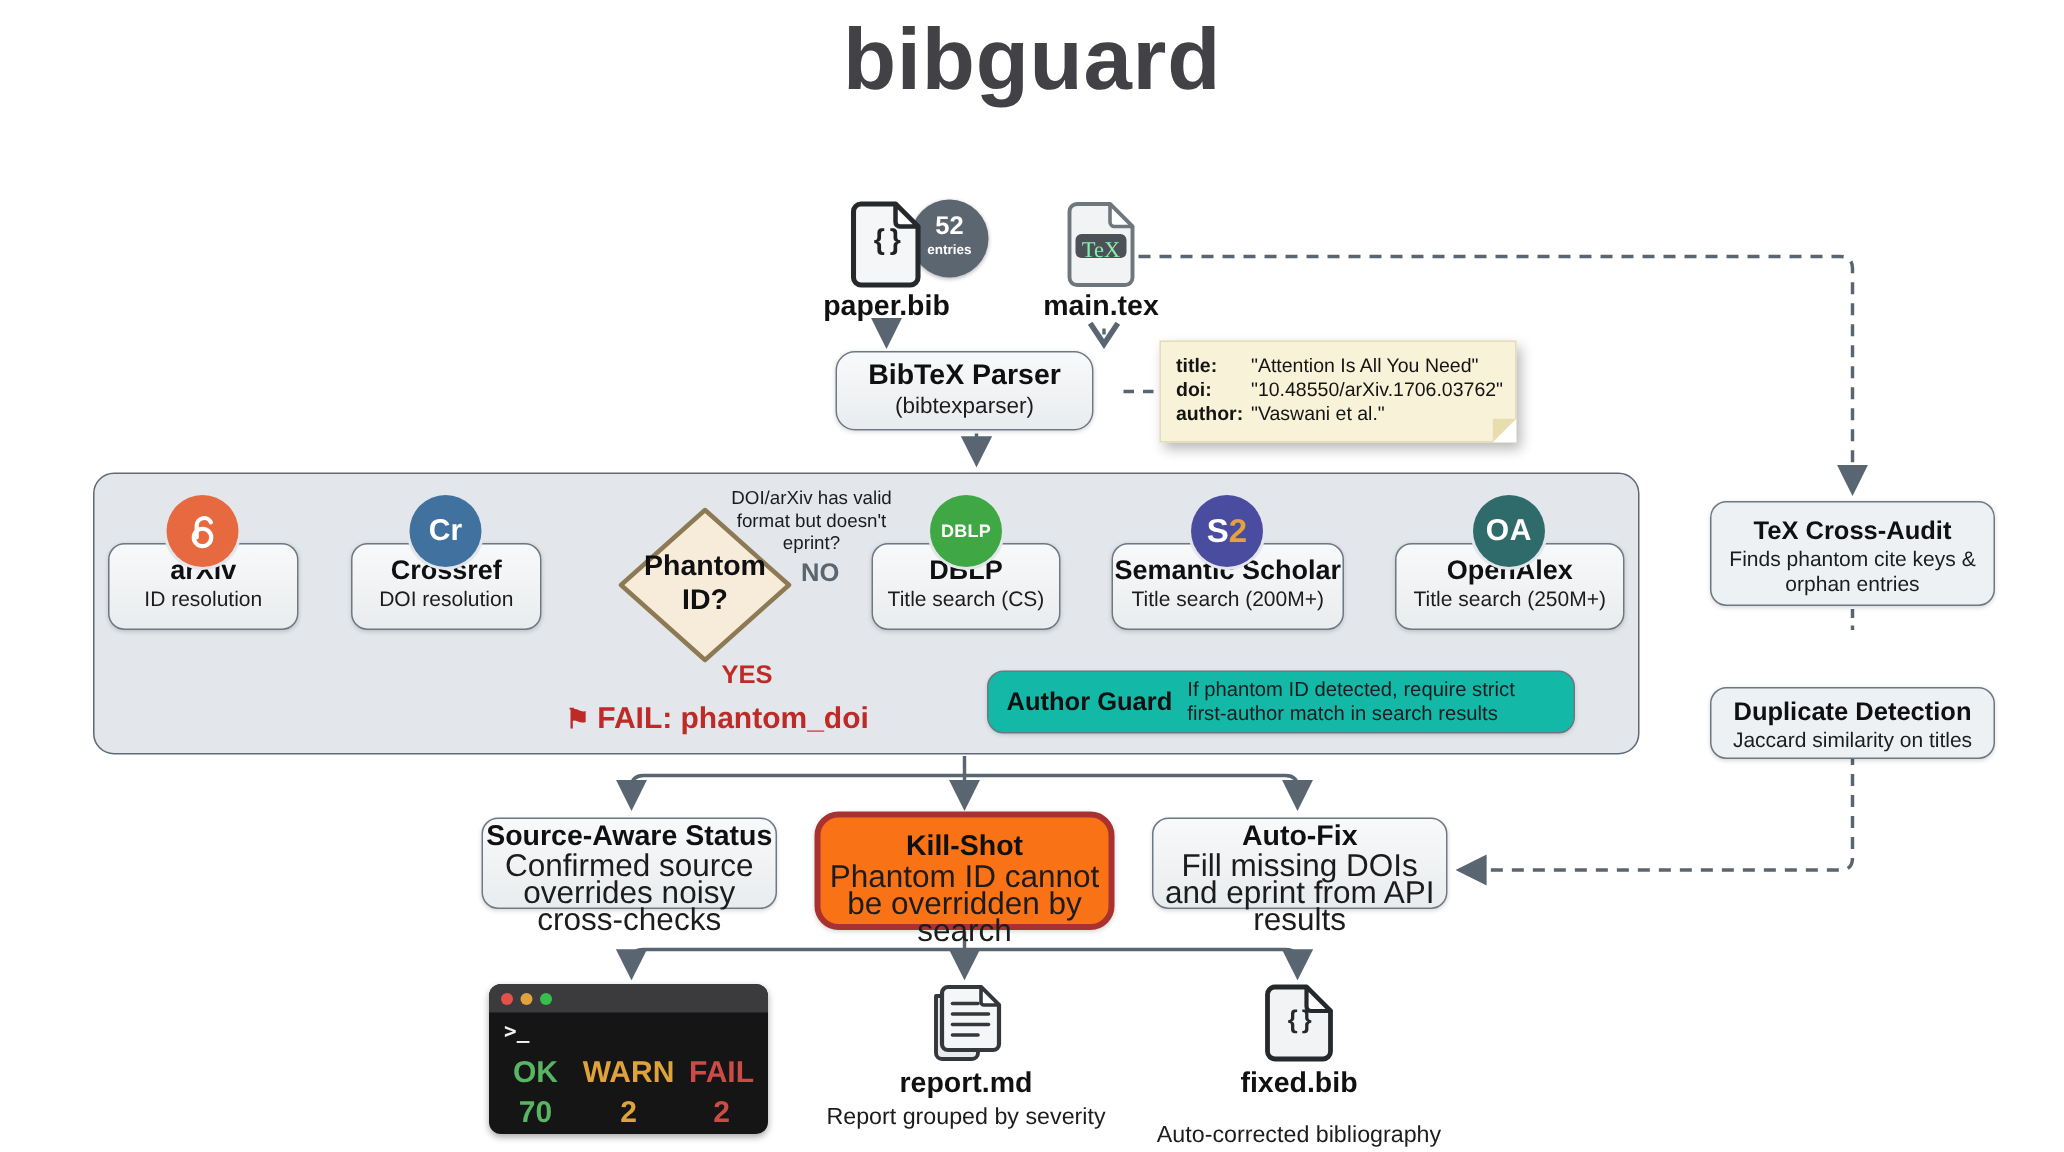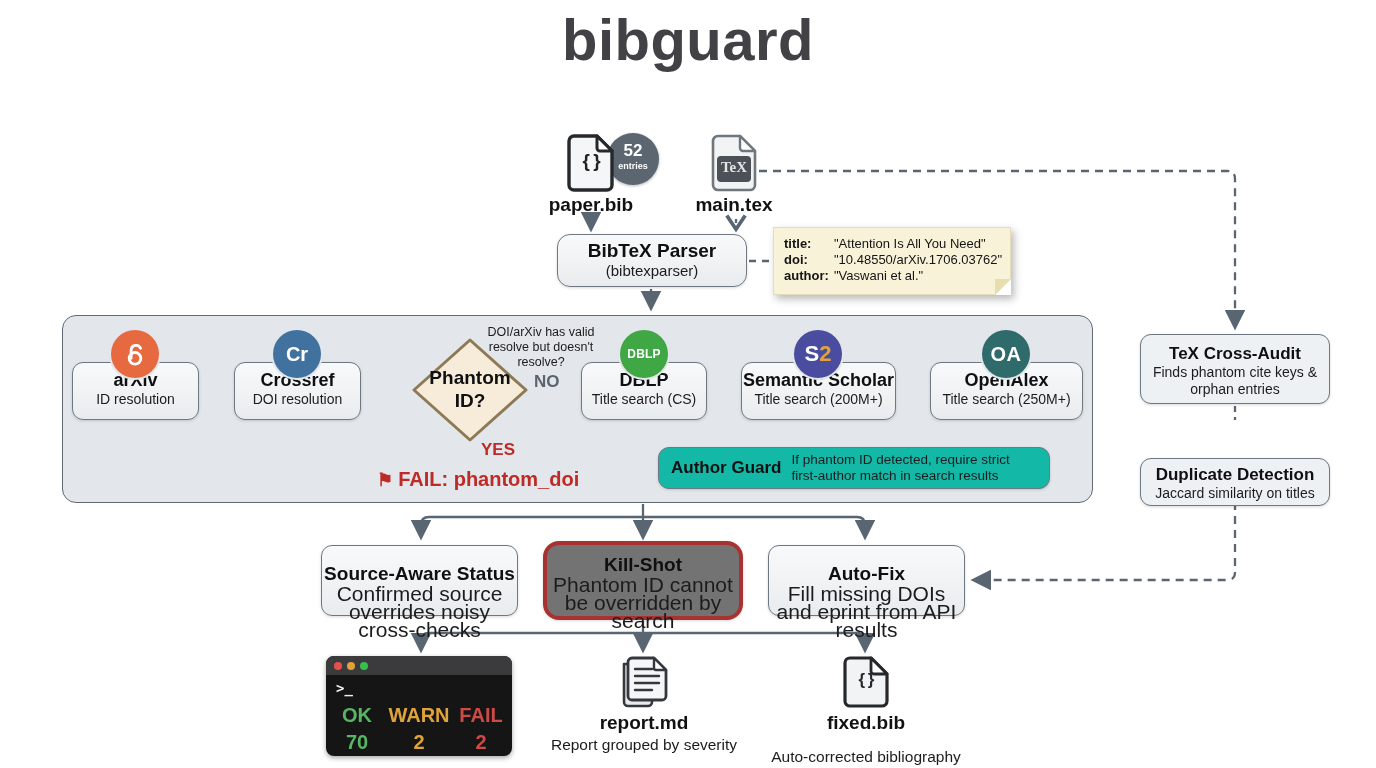--- a/index.html
+++ b/index.html
@@ -12,30 +12,30 @@
   .app-title{left:0;right:0;top:6px;text-align:center;font-size:58px;font-weight:700;color:#414146;letter-spacing:.5px;z-index:2;}
   .app-subtitle{left:0;right:0;top:78px;text-align:center;font-size:33px;color:#1a1a1c;z-index:2;}
 
   
   .file-ic{z-index:3;}
   .file-glyph{position:absolute;left:0;right:0;top:16px;text-align:center;font-weight:700;font-size:19px;color:#222;letter-spacing:-1px;}
   .file-label{z-index:3;text-align:center;font-size:19px;font-weight:700;color:#111;}
   .badge{z-index:2;width:52px;height:52px;border-radius:50%;background:#5c6670;color:#fff;text-align:center;box-shadow:0 1px 3px rgba(0,0,0,.3);}
   .badge .v{font-size:17px;font-weight:700;margin-top:8px;}
   .badge .u{font-size:9px;font-weight:700;margin-top:0;}
-  .tex-chip{position:absolute;left:6px;top:22px;width:34px;height:26px;background:#4b5157;border-radius:4px;
-            color:#e5e5e5;font-family:"Liberation Serif",serif;font-weight:700;font-size:15px;text-align:center;line-height:23px;}
+  .tex-chip{position:absolute;left:6px;top:22px;width:34px;height:16px;background:#4b5157;border-radius:4px;
+            color:#86efac;font-family:"Liberation Serif",serif;font-weight:400;font-size:15px;text-align:center;line-height:23px;}
 
   
   .gbox{background:linear-gradient(#f8f9fa,#e9ecee);border:1.5px solid #6d7882;border-radius:11px;
         text-align:center;z-index:2;box-shadow:0 1px 3px rgba(0,0,0,.15);}
   .gbox .t{font-weight:700;color:#101012;}
   .gbox .d{color:#1c1c1e;}
 
-  .parser{left:557px;top:234px;width:190px;height:53px;border-radius:13px;padding-top:5px;}
+  .parser{left:557px;top:234px;width:172px;height:53px;border-radius:13px;padding-top:5px;}
   .parser .t{font-size:19px;}
   .parser .d{font-size:15px;}
 
   
   .note{left:773px;top:227px;width:238px;height:68px;background:#f8f2d9;border:1px solid #e6dcba;
         box-shadow:3px 4px 8px rgba(0,0,0,.28);z-index:3;padding:8px 10px;font-size:13px;color:#141414;}
   .note-row{display:grid;grid-template-columns:50px auto;line-height:16px;}
   .note-row .k{font-weight:700;}
   .note .fold{position:absolute;right:-1px;bottom:-1px;}
 
@@ -68,24 +68,24 @@
   .guard .d{font-size:13.5px;line-height:16px;}
 
   
   .side{left:1140px;width:190px;background:#eef1f3;}
   .tca{top:334px;height:70px;padding-top:8px;}
   .dup{top:424px;height:48px;padding-top:5px;margin-top:34px;}
   .side .t{font-size:17px;line-height:21px;}
   .side .d{font-size:14px;line-height:17px;}
 
   
-  .outcome{top:545px;height:71px;padding-top:16px;}
+  .outcome{top:545px;height:61px;padding-top:0;}
   .outcome .t{font-size:19px;line-height:23px;}
   .outcome .d{font-size:21px;line-height:18px;}
-  .killshot{left:543px;top:541px;width:200px;height:79px;background:#737373;border:4px solid #A93230;border-radius:16px;padding-top:8px;}
+  .killshot{left:543px;top:541px;width:200px;height:79px;background:#f97316;border:4px solid #A93230;border-radius:16px;padding-top:8px;}
 
   
   .terminal{left:326px;top:656px;width:186px;height:100px;background:#151515;border-radius:8px;z-index:2;
             box-shadow:0 2px 5px rgba(0,0,0,.35);overflow:hidden;}
   .term-bar{height:19px;background:#3b3b3d;display:flex;align-items:center;padding-left:8px;gap:5px;}
   .dot{width:8px;height:8px;border-radius:50%;}
   .dot-r{background:#E5514A;} .dot-y{background:#E0A33B;} .dot-g{background:#37BF4E;}
   .term-prompt{color:#f2f2f2;font-family:"DejaVu Sans Mono",monospace;font-weight:700;font-size:14px;margin:5px 0 0 10px;}
   .term-stats{display:grid;grid-template-columns:1fr 1fr 1fr;text-align:center;margin-top:8px;font-weight:700;font-size:20px;}
   .term-stats .val{margin-top:4px;}
@@ -240,21 +240,21 @@
     <div class="t">OpenAlex</div>
     <div class="d">Title search (250M+)</div>
   </div>
 
   <div class="abs diamond-wrap">
     <svg width="116" height="104" viewBox="0 0 116 104">
       <polygon points="58,2 114,52 58,102 2,52" fill="#F7ECD9" stroke="#8D7A55" stroke-width="3" stroke-linejoin="round"></polygon>
     </svg>
   </div>
   <div class="abs diamond-label">Phantom ID?</div>
-  <div class="abs annot">DOI/arXiv has valid resolve but doesn't resolve?</div>
+  <div class="abs annot">DOI/arXiv has valid format but doesn't eprint?</div>
   <div class="abs no-label">NO</div>
   <div class="abs yes-label">YES</div>
   <div class="abs fail-label">
     <span class="flag">⚑</span><span>FAIL: phantom_doi</span>
   </div>
 
   <div class="abs gbox guard">
     <div class="t">Author Guard</div>
     <div class="d">If phantom ID detected, require strict first-author match in search results</div>
   </div>

